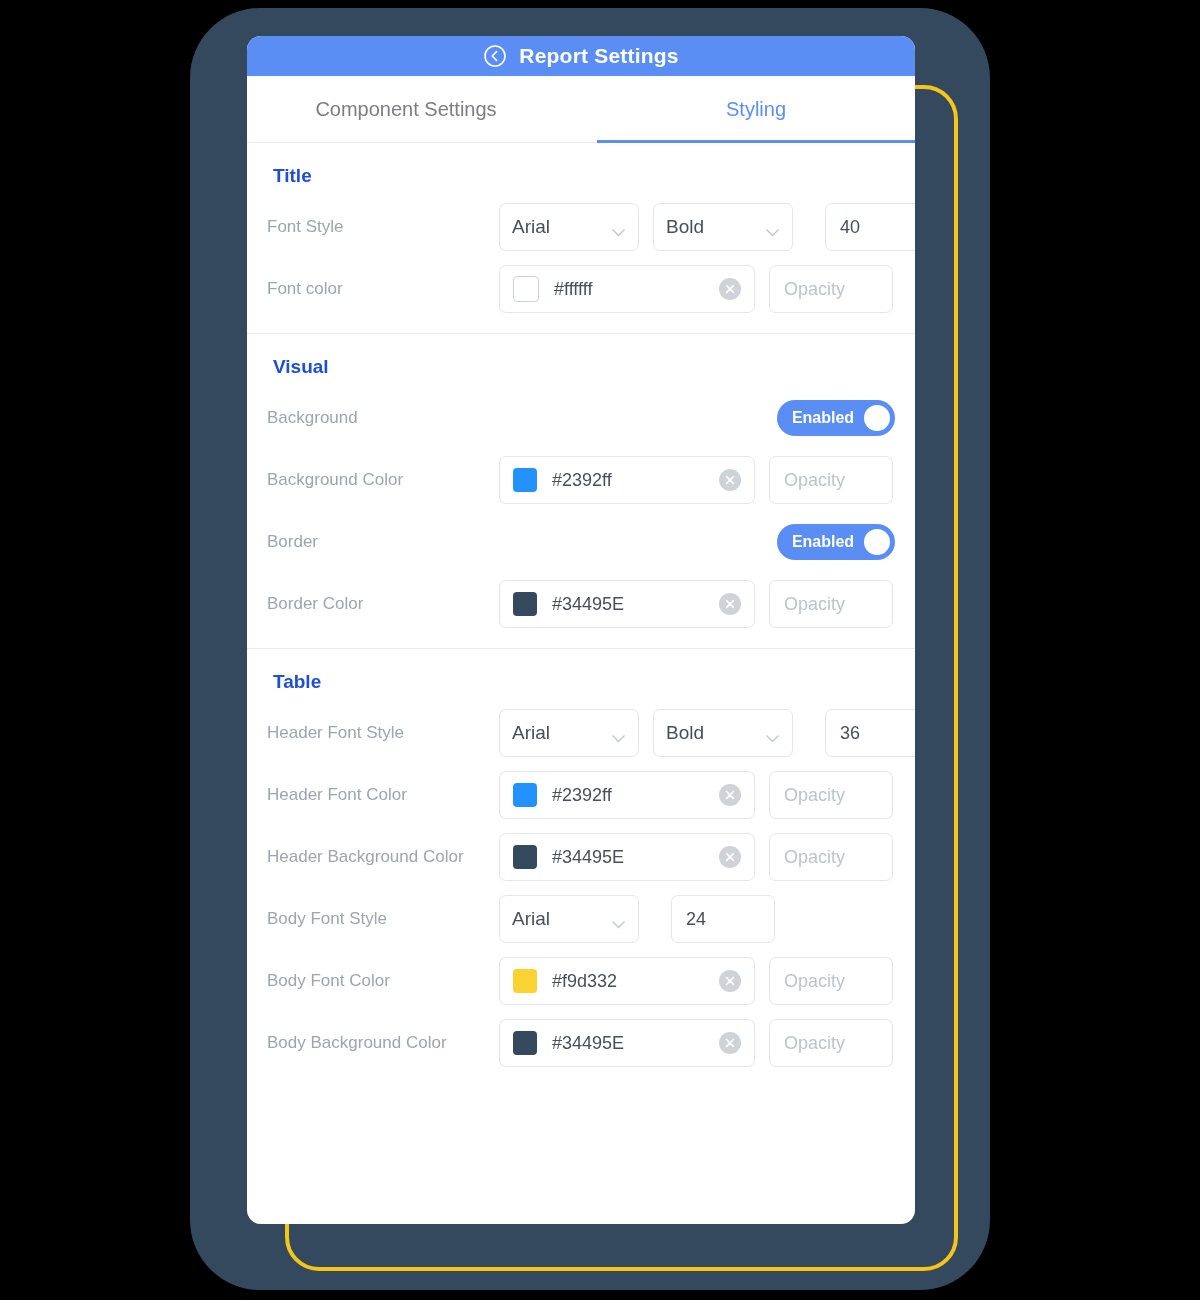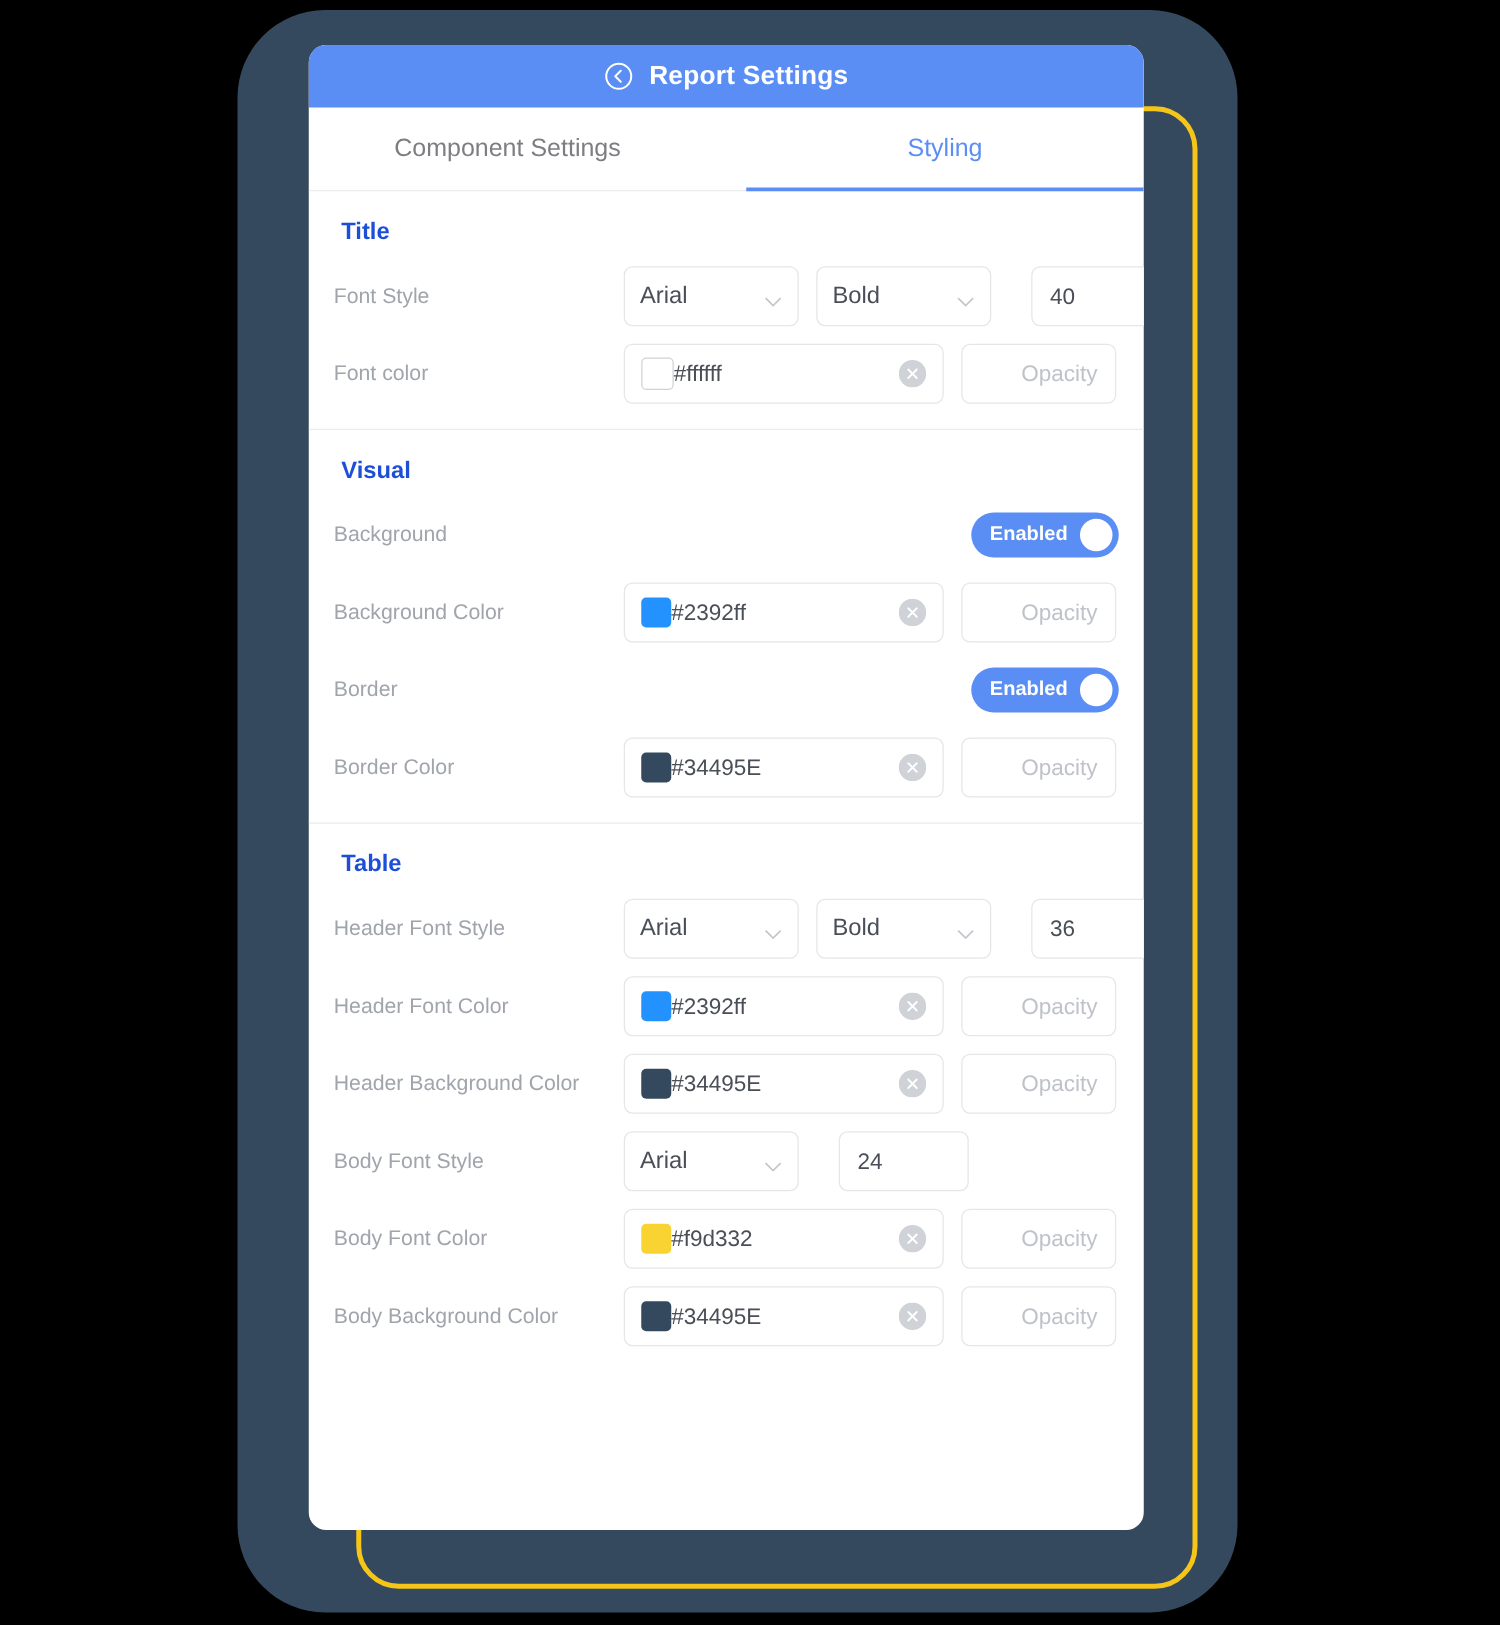--- a/index.html
+++ b/index.html
@@ -21,21 +21,21 @@
   }
 
   
   .panel{
     position:absolute;left:247px;top:36px;width:668px;height:1188px;
     background:#ffffff;border-radius:14px;overflow:hidden;
   }
 
   
   .titlebar{
-    height:50px;background:#5b8ef5;display:flex;align-items:center;
+    height:40px;background:#5b8ef5;display:flex;align-items:center;
     justify-content:center;gap:12px;
   }
   .back-ic{width:24px;height:24px;flex:none;}
   .titlebar .ttl{
     color:#fff;font-size:21px;font-weight:700;letter-spacing:.2px;
   }
 
   
   .tabs{display:flex;height:66px;border-bottom:1px solid #ececec;gap:32px;}
   .tab{
@@ -69,27 +69,27 @@
   .fld{
     border:1px solid #e6e6e8;border-radius:7px;height:48px;background:#fff;
     display:flex;align-items:center;box-sizing:border-box;
   }
   .sel{width:140px;padding:0 12px;justify-content:space-between;}
   .sel .v{font-size:19px;color:#4a4e57;overflow:hidden;white-space:nowrap;}
   .chev{width:15px;height:9px;flex:none;}
   .num{width:104px;padding:0 14px;margin-left:18px;}
   .num .v{font-size:18px;color:#4a4e57;}
 
-  .colorfld{width:256px;padding:0 13px;gap:0;}
+  .colorfld{width:256px;padding:0 13px;gap:15px;}
   .swatch{width:24px;height:24px;border-radius:4px;flex:none;}
   .swatch.empty{background:#fff;border:1px solid #cfd2d6;}
   .hex{flex:1;font-size:18px;color:#4a4e57;}
   .clear-ic{width:22px;height:22px;flex:none;}
 
-  .opacity{width:124px;padding:0 14px;justify-content:flex-end;}
+  .opacity{width:124px;padding:0 14px;}
   .opacity .ph{font-size:18px;color:#bfc3c9;}
 
   
   .toggle{
     width:118px;height:36px;border-radius:18px;display:flex;align-items:center;
     box-sizing:border-box;padding:0 5px;
   }
   .toggle .knob{width:26px;height:26px;border-radius:50%;background:#fff;flex:none;}
   .toggle .tx{flex:1;text-align:center;font-size:16px;font-weight:700;color:#fff;}
   .toggle.off{background:#b7b9bd;}

